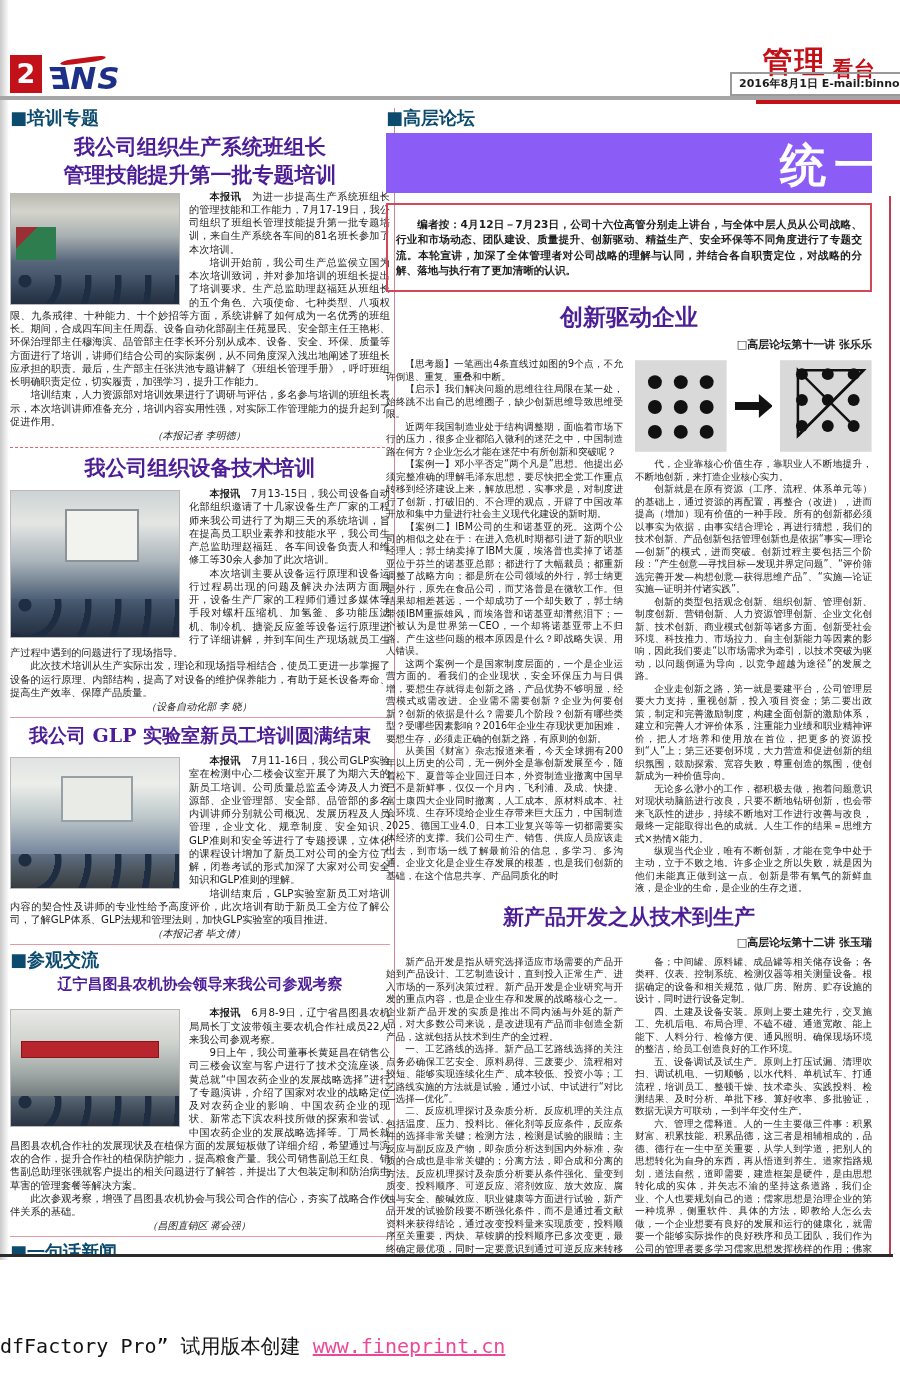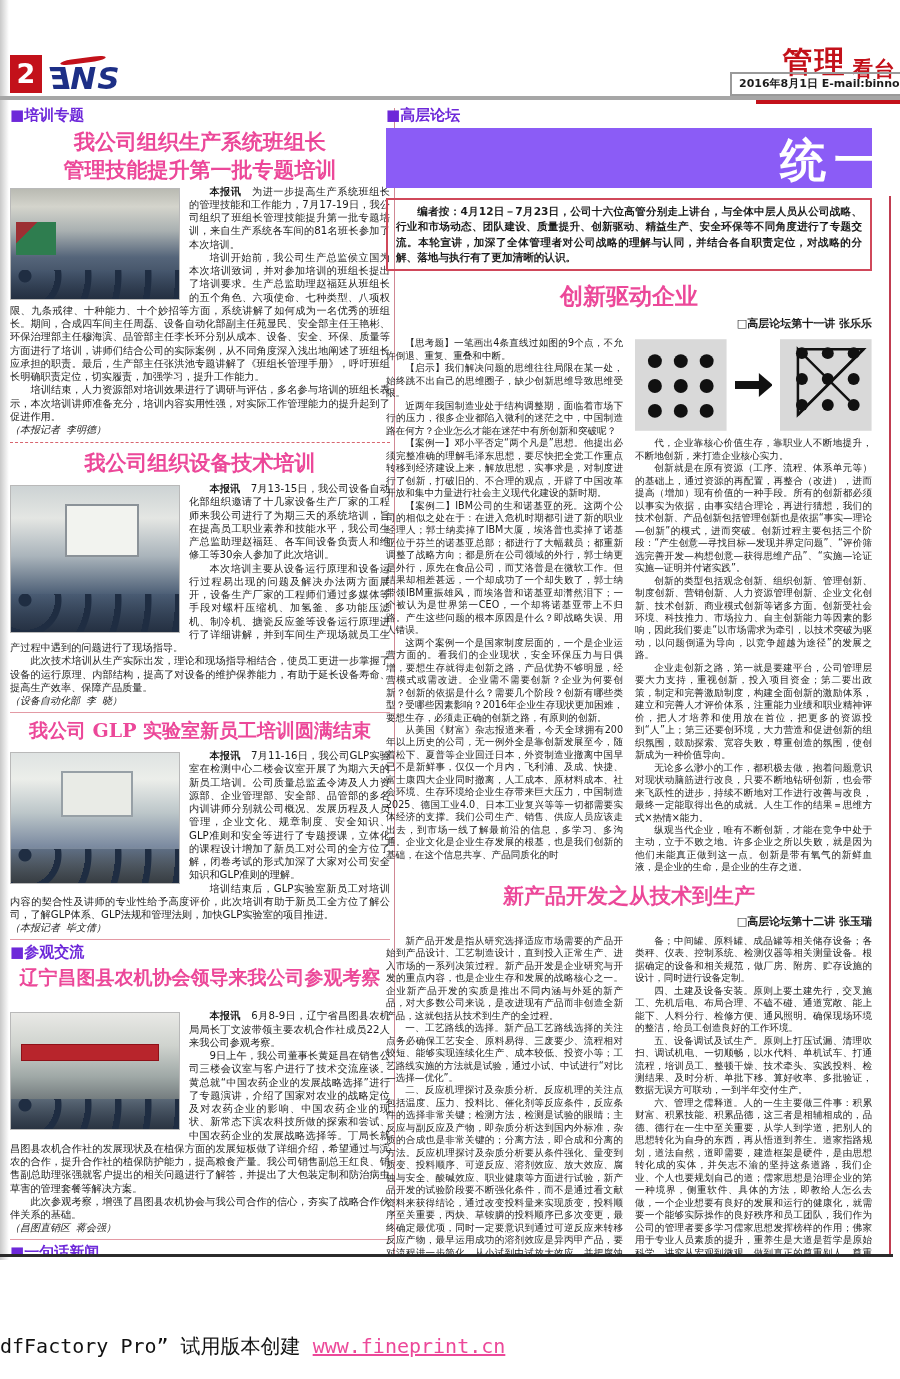--- a/index.html
+++ b/index.html
@@ -8,46 +8,46 @@
   .gutter{position:absolute;left:0;top:0;width:9px;height:1260px;
           background:linear-gradient(90deg,#c9c9c9,#efefef 70%,#fff)}
   
   .pagenum{position:absolute;left:10px;top:55px;width:32px;height:38px;background:#c3111a;
            color:#fff;font-size:27px;font-weight:bold;text-align:center;line-height:38px}
   .logo{position:absolute;left:48px;top:60px;font-size:31px;font-weight:900;font-style:italic;
         color:#1d2f86;letter-spacing:1px}
   .logo .flip{display:inline-block;transform:scaleX(-1)}
   .logo-swoosh{position:absolute;left:60px;top:58px;width:46px;height:5px;background:#c3111a;
         border-radius:50%/100%;transform:rotate(-8deg)}
-  .masthead{position:absolute;right:4px;top:42px;color:#c3111a;font-weight:bold;white-space:nowrap}
+  .masthead{position:absolute;right:24px;top:42px;color:#c3111a;font-weight:bold;white-space:nowrap}
   .masthead .big{font-size:30px;letter-spacing:2px}
   .masthead .small{font-size:21px;position:relative;top:4px;letter-spacing:1px}
   .datebox{position:absolute;left:730px;top:72px;width:168px;height:20px;border:2px solid #9a9a9a;
            font-size:11px;font-weight:bold;line-height:20px;padding-left:7px;white-space:nowrap;overflow:hidden}
   .graybar{position:absolute;left:0;top:96px;width:900px;height:4px;background:#a6a6a6}
   .redbar{position:absolute;left:756px;top:100px;width:144px;height:4px;background:#c3111a}
   
   .col-divider{position:absolute;left:394px;top:108px;width:1px;height:1146px;background:#d08894}
   .right-border{position:absolute;left:889px;top:196px;width:2px;height:1058px;background:#c03c50}
   .bottom-rule{position:absolute;left:0;top:1254px;width:893px;height:3px;background:#2b2b2b}
   
   .leftcol{position:absolute;left:10px;top:106px;width:380px;height:1148px;overflow:hidden}
   .rightcol{position:absolute;left:386px;top:106px;width:486px;height:1148px;overflow:hidden}
-  .seclabel{color:#6d28d9;font-weight:bold;font-size:15px;margin:0 0 3px 0}
-  h1,h2{color:#ec4899;text-align:center;font-weight:bold;margin:0;
+  .seclabel{color:#0c4a6e;font-weight:bold;font-size:18px;margin:0 0 3px 0}
+  h1,h2{color:#4c1d95;text-align:center;font-weight:bold;margin:0;
         font-family:"DejaVu Serif","Liberation Serif",serif}
   .t-a1{font-size:21px;line-height:1.35;margin-top:2px}
   .t-a2{font-size:21px;margin:6px 0 5px}
   .t-a3{font-size:19px;margin:5px 0 5px}
-  .t-a4{font-size:19px;margin:2px 0 18px}
+  .t-a4{font-size:15px;margin:2px 0 12px}
   .bd{font-size:10.2px;line-height:1.3;text-align:justify}
   .bd p{margin:0;text-indent:2em}
   .bd b{font-weight:bold}
-  .sign{display:block;text-align:left;font-style:italic;font-size:10px;
-        font-family:Liberation Mono, monospace;margin:1px 2px 0 0}
+  .sign{display:block;text-align:center;font-style:italic;font-size:10px;
+        font-family:Liberation Sans, sans-serif;margin:1px 2px 0 0}
   .divider-dash{border:none;border-top:1.5px dashed #d8656f;margin:5px 0 4px}
   .divider-thin{border:none;border-top:1px solid #e39aa4;margin:4px 0 3px}
   
   .photo{float:left;margin:3px 9px 3px 0;position:relative;overflow:hidden;
          border:1px solid #b9b9b9;box-sizing:border-box}
   .ph1{width:170px;height:112px;background:linear-gradient(180deg,#b9bab2 0%,#d4d4cc 16%,#a9b0b1 38%,#55657a 62%,#2c3a4e 100%)}
   .ph1::before{content:"";position:absolute;left:5px;top:30%;width:24%;height:30%;
         background:linear-gradient(135deg,#9c2f33 0 30%,#2e7d4f 30% 100%)}
   .ph2{width:170px;height:148px;background:linear-gradient(180deg,#cdd3d4 0%,#e4e6e3 22%,#aab4bb 48%,#4e6077 74%,#2d3c50 100%)}
   .ph2::before{content:"";position:absolute;left:32%;top:12%;width:42%;height:34%;background:#f2f3ef;border:2px solid #8b9298}
@@ -57,21 +57,21 @@
   .ph4::before{content:"";position:absolute;left:6%;top:26%;width:82%;height:15%;background:#b8252c;
         box-shadow:inset 0 0 0 1px #8f1118}
   .photo::after{content:"";position:absolute;left:0;bottom:0;width:100%;height:26%;
         background:repeating-radial-gradient(circle at 14px 6px,#1f2d42 0 6px,rgba(0,0,0,0) 7px 30px),
         linear-gradient(180deg,rgba(70,88,112,.55),rgba(34,45,62,.8))}
   .news-item{margin:0;text-indent:2em}
   
   .banner{height:60px;background:#8b5cf6;margin:3px 0 10px;position:relative;overflow:hidden}
   .banner span{position:absolute;right:-16px;top:2px;color:#fff;font-size:46px;font-weight:bold;
         letter-spacing:8px;font-family:"DejaVu Serif","Liberation Serif",serif;white-space:nowrap}
-  .note{border:2px solid #d0485a;padding:4px 8px;font-size:10.6px;font-weight:bold;
+  .note{border:2px solid #d0485a;padding:12px 8px;font-size:10.6px;font-weight:bold;
         line-height:1.45;text-align:justify;text-indent:2em;margin-bottom:10px}
   .t-r1{font-size:23px;margin:6px 0 4px}
   .t-r2{font-size:21px;margin:8px 0 4px}
   .byline{text-align:right;font-size:11px;font-weight:bold;margin:0 0 6px}
   .twocol{display:flex;gap:12px}
   .twocol .c{width:237px;box-sizing:border-box}
   .twocol .bd2 p{margin:0;text-indent:2em}
   .bd2{font-size:9.6px;line-height:1.3;text-align:justify}
   .figure{display:flex;align-items:center;justify-content:center;gap:8px;margin:2px 0 6px}
   .figure svg{display:block}

